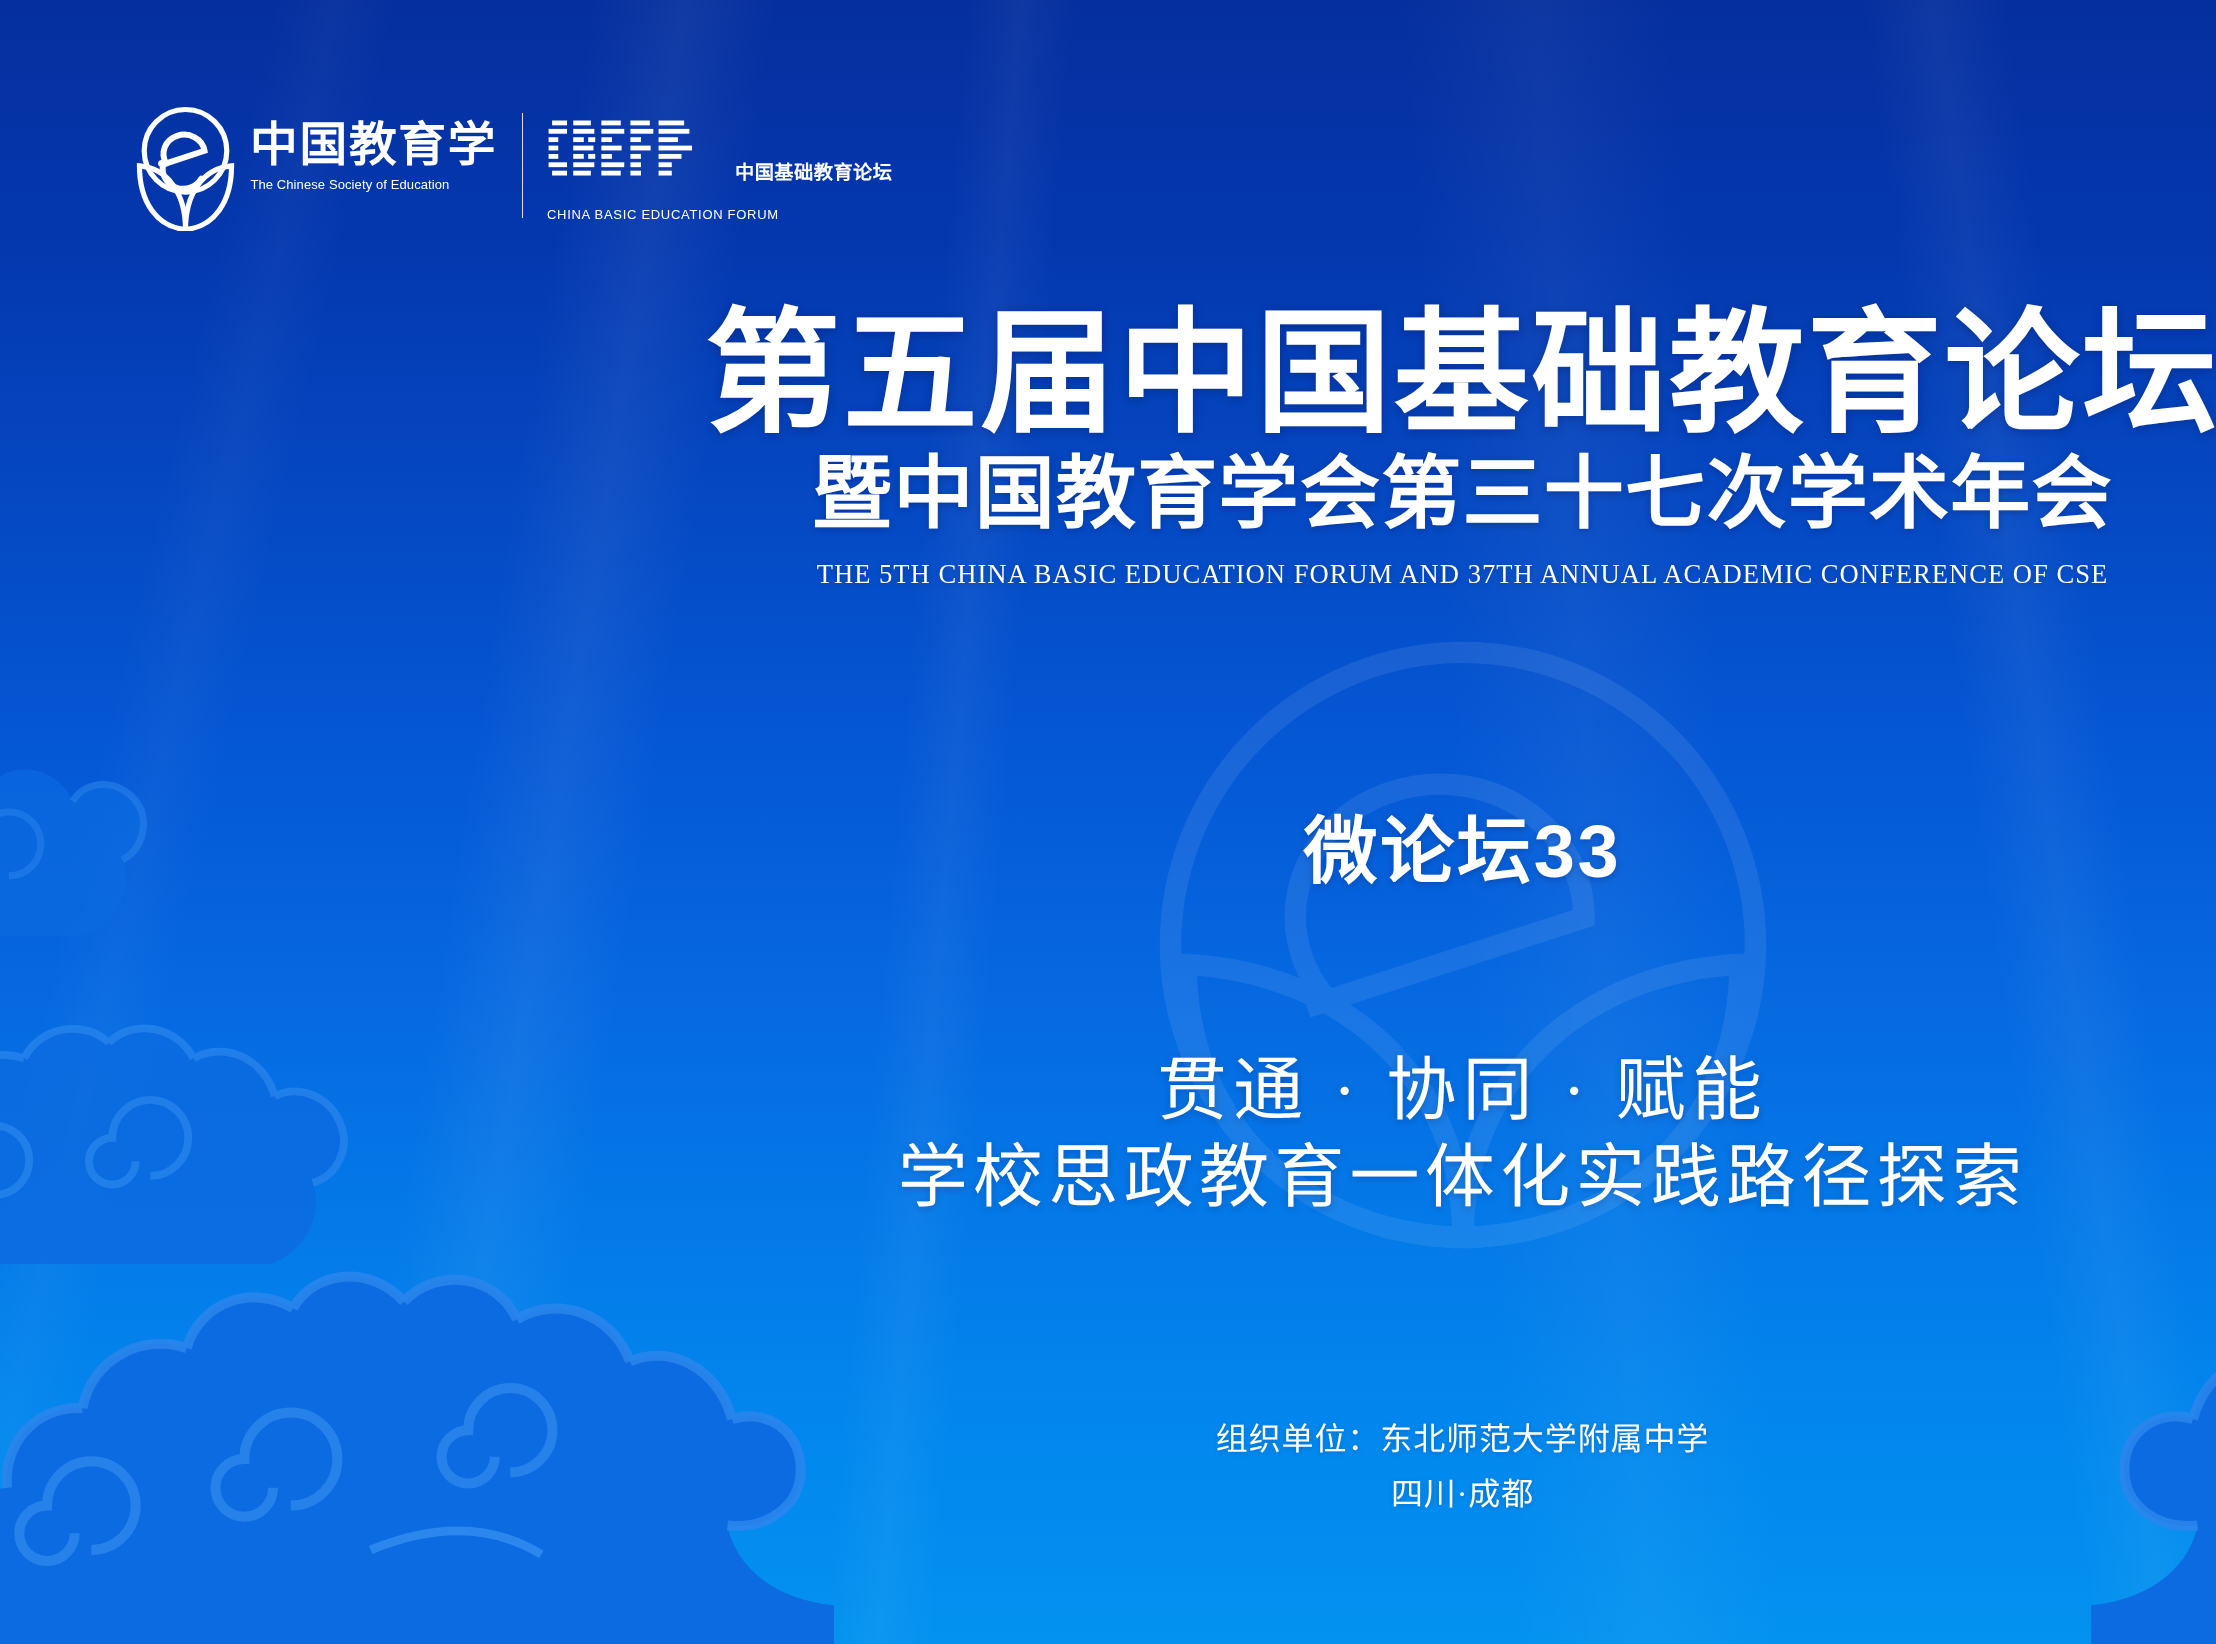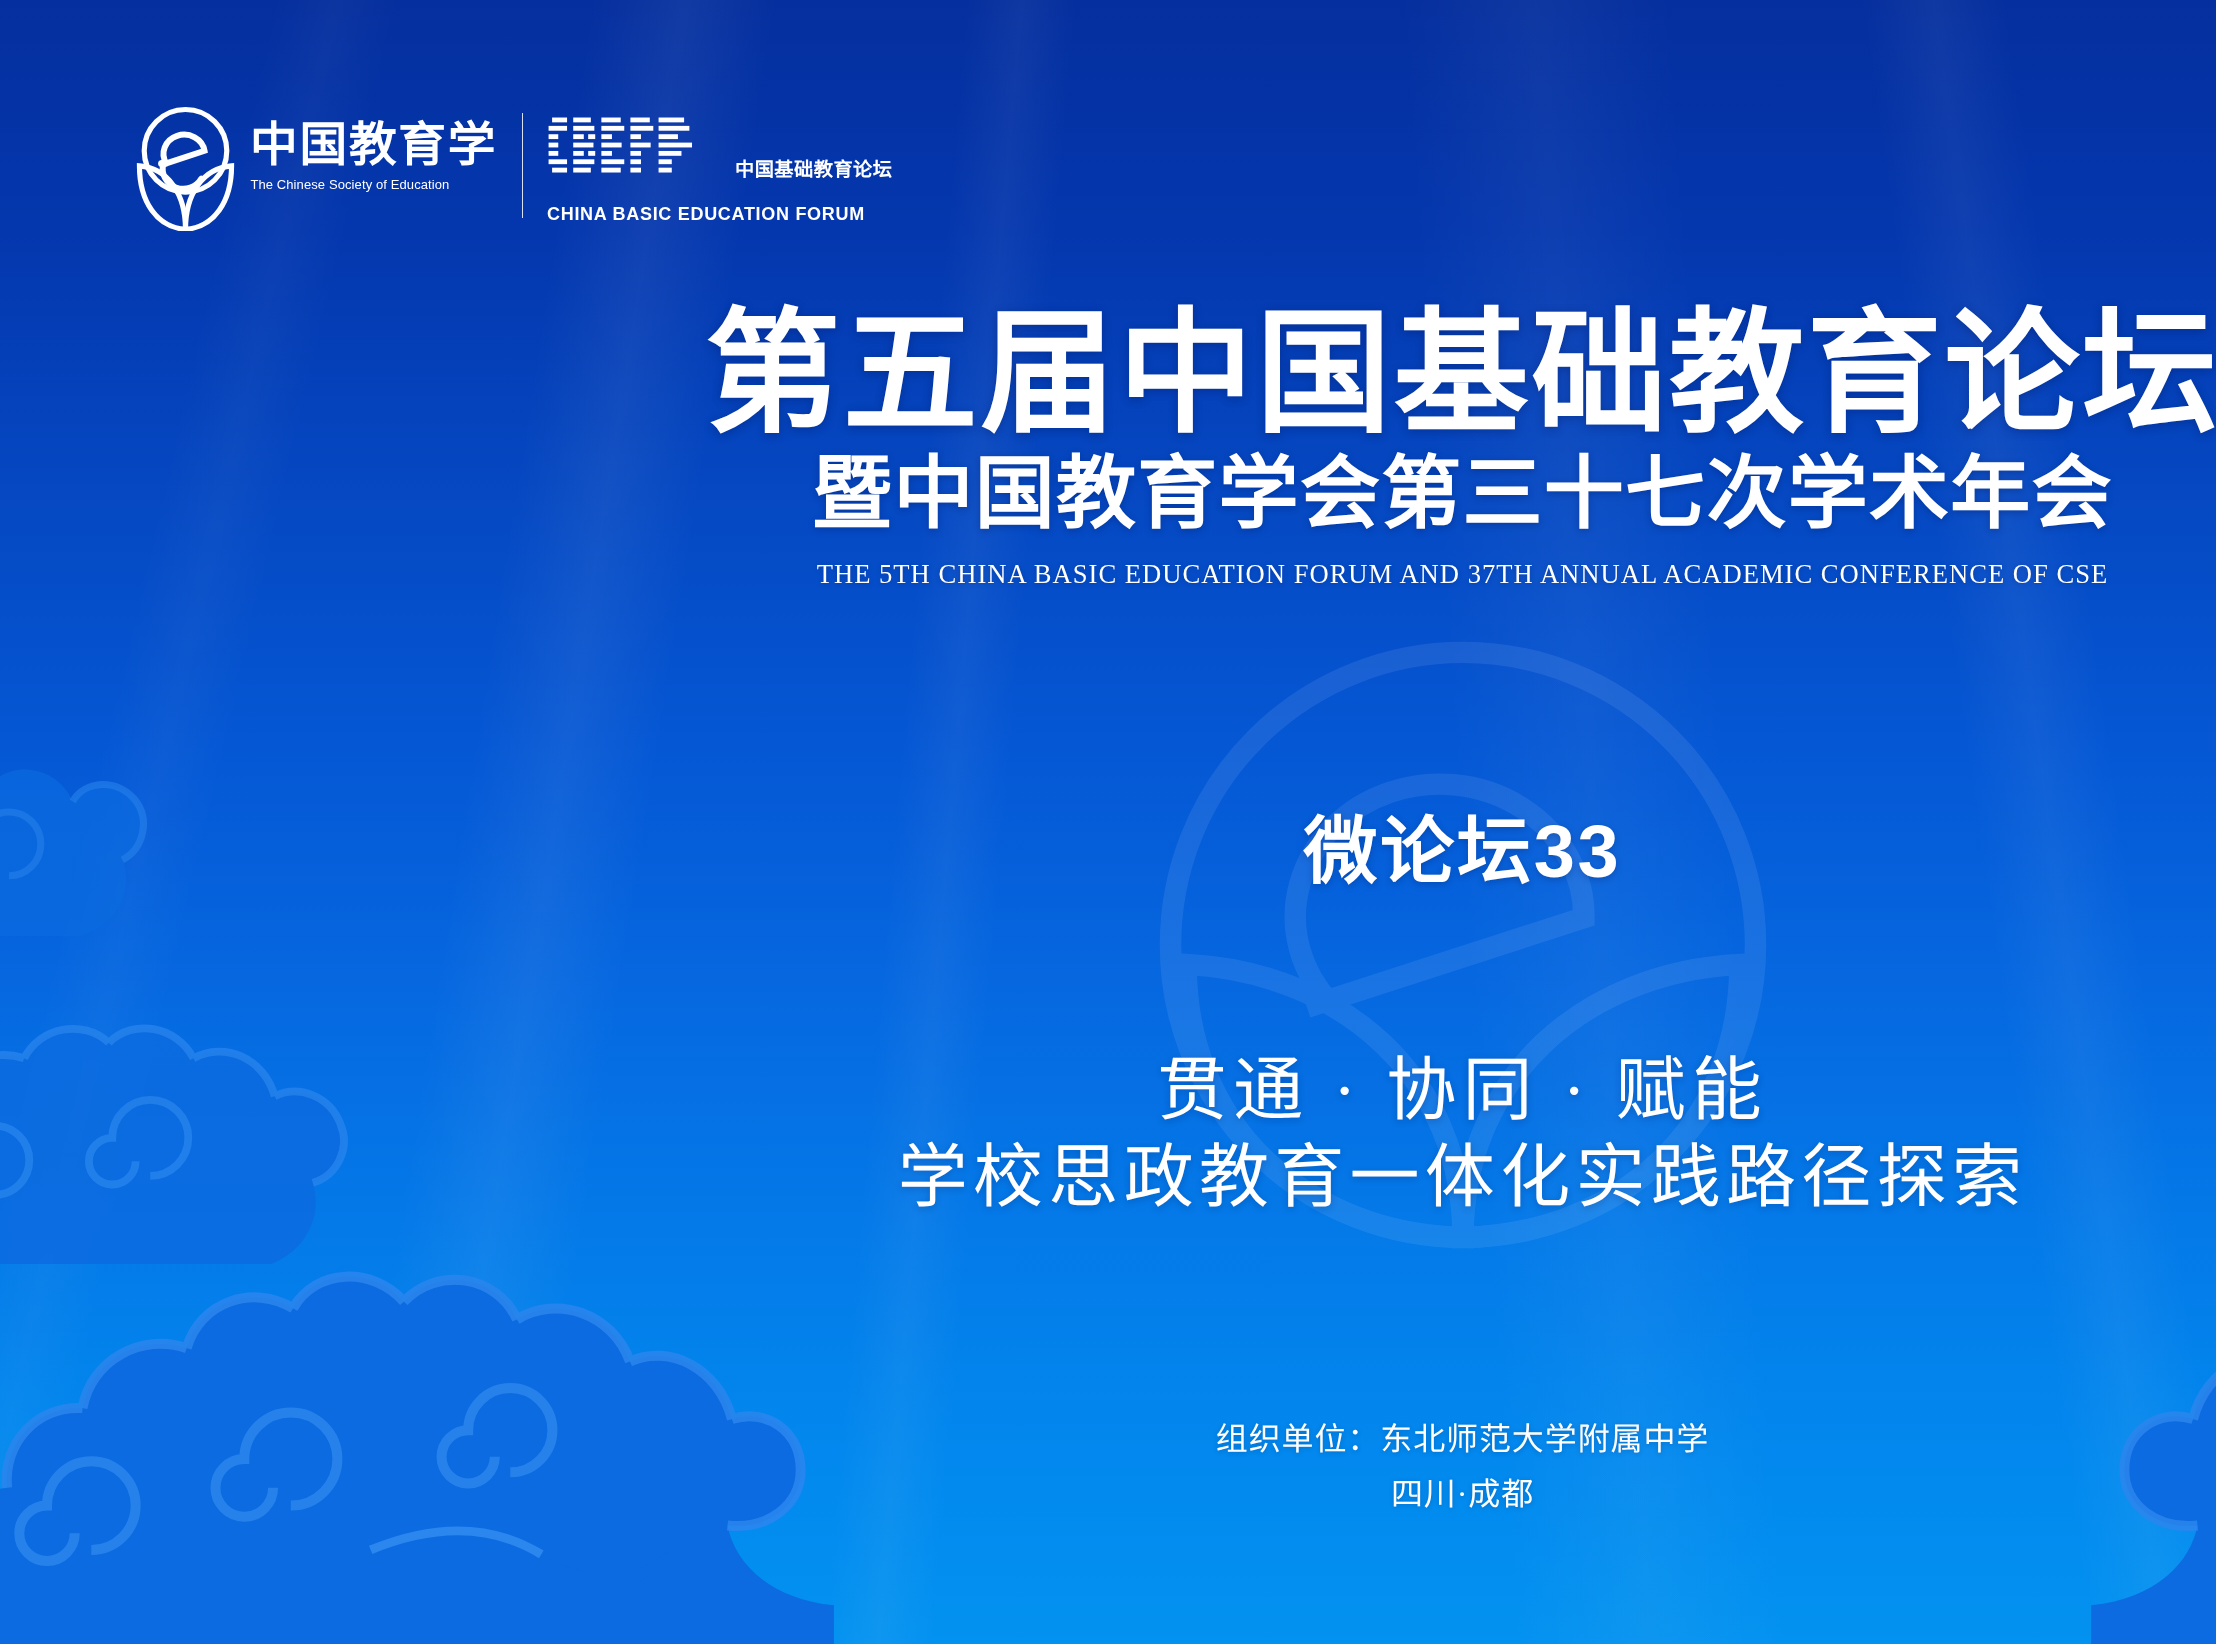--- a/index.html
+++ b/index.html
@@ -96,22 +96,22 @@
   }
 
   .cbef-block { display:flex; flex-direction:column; gap:4.4px; padding-top:8px; }
   .cbef-row { display:flex; align-items:flex-end; gap:15px; }
   .cbef-mark { width:173px; height:66px; flex:0 0 auto; }
   .cbef-mark svg { width:100%; height:100%; display:block; }
   .cbef-cn { height:21px; }
   .cbef-cn svg { height:21px; width:auto; display:block; }
   .cbef-en {
     color:#ffffff;
-    font-size:18px;
-    font-weight:700;
+    font-size:13px;
+    font-weight:400;
     letter-spacing:0.7px;
     white-space:nowrap;
     margin-top:20px;
   }
 
   
   .headline {
     position:absolute;
     left:0; right:0; top:306px;
     text-align:center;

